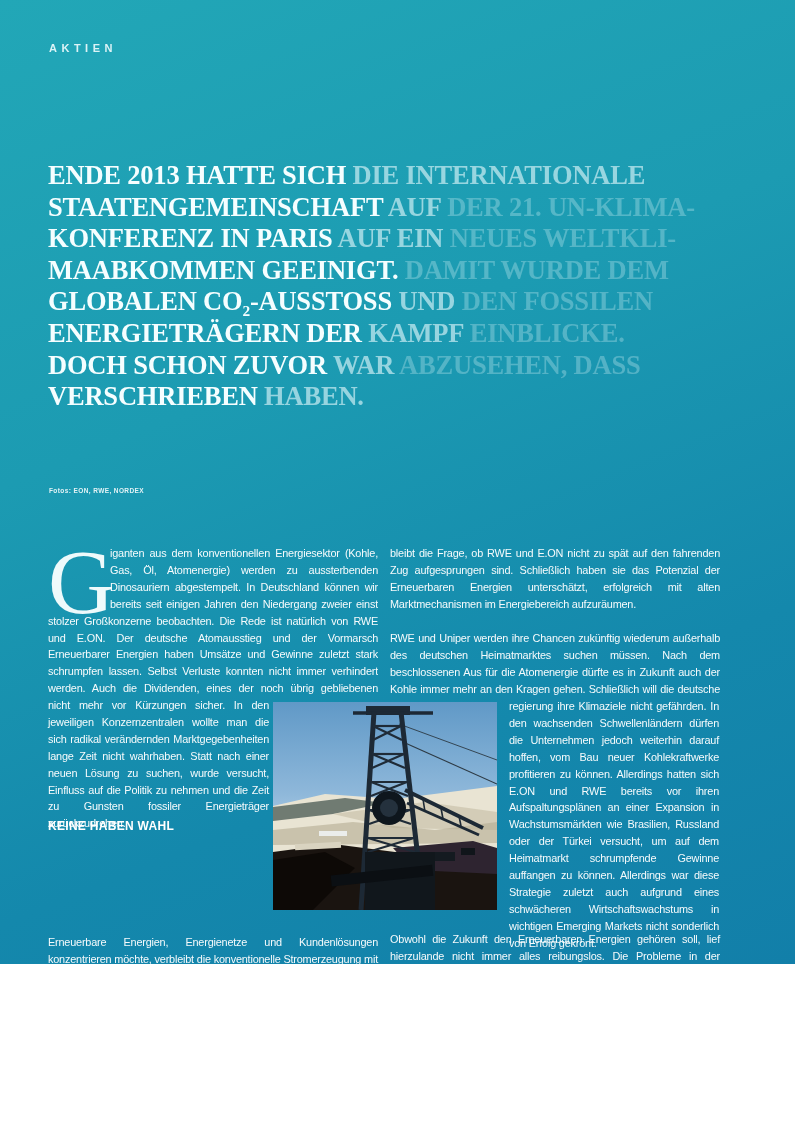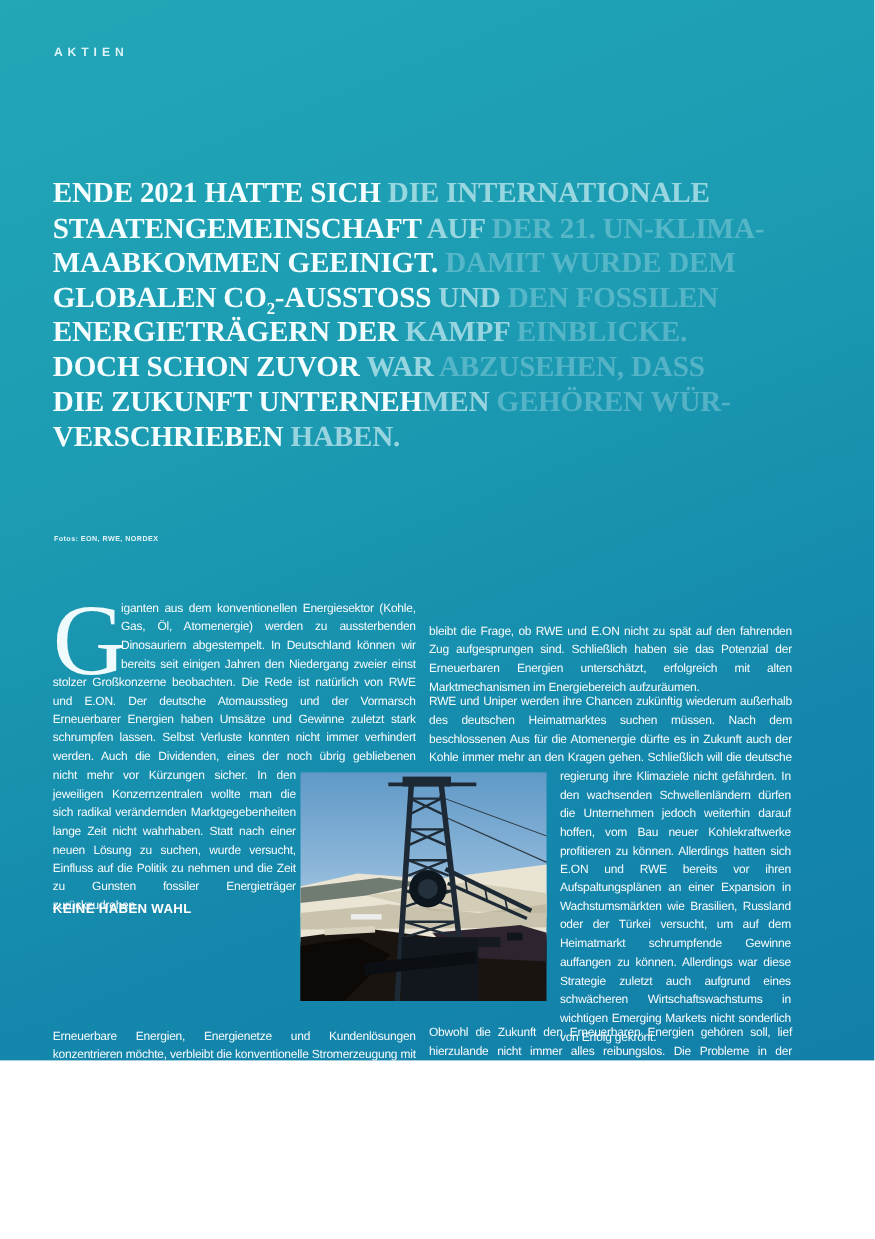--- a/index.html
+++ b/index.html
@@ -37,42 +37,42 @@
   .footer .pub{margin-left:16px;}
 </style>
 </head>
 <body>
 
 <div class="page">
 
   <div class="kicker">AKTIEN</div>
 
   <div class="headline">
-      <div class="hl-line"><span class="hl-w">ENDE 2021 HATTE SICH </span><span class="hl-m">DIE INTERNATIONALE</span></div>
+      <div class="hl-line"><span class="hl-w">ENDE 2013 HATTE SICH </span><span class="hl-m">DIE INTERNATIONALE</span></div>
       <div class="hl-line"><span class="hl-w">STAATENGEMEINSCHAFT </span><span class="hl-m">AUF </span><span class="hl-f">DER 21. UN-KLIMA-</span></div>
+      <div class="hl-line"><span class="hl-w">KONFERENZ IN PARIS </span><span class="hl-m">AUF EIN </span><span class="hl-f">NEUES WELTKLI-</span></div>
       <div class="hl-line"><span class="hl-w">MAABKOMMEN GEEINIGT. </span><span class="hl-f">DAMIT WURDE DEM</span></div>
       <div class="hl-line"><span class="hl-w">GLOBALEN CO</span><sub class="hl-w">2</sub><span class="hl-w">-AUSSTOSS </span><span class="hl-m">UND </span><span class="hl-f">DEN FOSSILEN</span></div>
       <div class="hl-line"><span class="hl-w">ENERGIETRÄGERN DER </span><span class="hl-m">KAMPF </span><span class="hl-f">EINBLICKE.</span></div>
       <div class="hl-line"><span class="hl-w">DOCH SCHON ZUVOR </span><span class="hl-m">WAR </span><span class="hl-f">ABZUSEHEN, DASS</span></div>
-      <div class="hl-line"><span class="hl-w">DIE ZUKUNFT UNTERNEH</span><span class="hl-m">MEN </span><span class="hl-f">GEHÖREN WÜR-</span></div>
       <div class="hl-line"><span class="hl-w">VERSCHRIEBEN </span><span class="hl-m">HABEN.</span></div>
     </div>
 
   <div class="credit">Fotos: EON, RWE, NORDEX</div>
 
   <div class="body-text clip9" style="left:48px;top:545px;width:330px;"><span class="dropcap">G</span><span>iganten aus dem konventionellen Energiesektor (Kohle, Gas, Öl, Atomenergie) werden zu aussterbenden Dinosauriern abgestempelt. In Deutschland können wir bereits seit einigen Jahren den Niedergang zweier einst stolzer Großkonzerne beobachten. Die Rede ist natürlich von RWE und E.ON. Der deutsche Atomausstieg und der Vormarsch Erneuerbarer Energien haben Umsätze und Gewinne zuletzt stark schrumpfen lassen. Selbst Verluste konnten nicht immer verhindert werden. Auch die Dividenden, eines der noch übrig gebliebenen Argumente, über Investments in RWE und E.ON nachzudenken, waren</span></div>
 
   <div class="body-text" style="left:48px;top:697px;width:221px;">nicht mehr vor Kürzungen sicher. In den jeweiligen Konzernzentralen wollte man die sich radikal verändernden Marktgegebenheiten lange Zeit nicht wahrhaben. Statt nach einer neuen Lösung zu suchen, wurde versucht, Einfluss auf die Politik zu nehmen und die Zeit zu Gunsten fossiler Energieträger zurückzudrehen.</div>
 
   <div class="section-heading">KEINE HABEN WAHL</div>
 
 
   <div class="body-text" style="left:48px;top:934px;width:330px;">Erneuerbare Energien, Energienetze und Kundenlösungen konzentrieren möchte, verbleibt die konventionelle Stromerzeugung mit Kohle, Gas und Wasser bei dem neugegründeten Unternehmen Uniper. RWE wird dagegen mit der konventionellen Stromerzeugung weitermachen. Wachstumsfelder wie Erneuerbare Energien werden dagegen in eine neue Gesellschaft überführt. Der für das Ende dieses Jahres angepeilte Börsengang und eine Kapitalerhöhung sollen schließlich dabei helfen, neue Wachstumsinitiativen in Zukunftsfeldern zu finanzieren. Allerdings</div>
 
-  <div class="body-text" style="left:390px;top:566px;width:330px;">bleibt die Frage, ob RWE und E.ON nicht zu spät auf den fahrenden Zug aufgesprungen sind. Schließlich haben sie das Potenzial der Erneuerbaren Energien unterschätzt, erfolgreich mit alten Marktmechanismen im Energiebereich aufzuräumen.</div>
+  <div class="body-text" style="left:390px;top:545px;width:330px;">bleibt die Frage, ob RWE und E.ON nicht zu spät auf den fahrenden Zug aufgesprungen sind. Schließlich haben sie das Potenzial der Erneuerbaren Energien unterschätzt, erfolgreich mit alten Marktmechanismen im Energiebereich aufzuräumen.</div>
 
   <div class="body-text clip4" style="left:390px;top:630px;width:330px;">RWE und Uniper werden ihre Chancen zukünftig wiederum außerhalb des deutschen Heimatmarktes suchen müssen. Nach dem beschlossenen Aus für die Atomenergie dürfte es in Zukunft auch der Kohle immer mehr an den Kragen gehen. Schließlich will die deutsche Bundes-</div>
 
   <div class="body-text" style="left:509px;top:698px;width:210px;">regierung ihre Klimaziele nicht gefährden. In den wachsenden Schwellenländern dürfen die Unternehmen jedoch weiterhin darauf hoffen, vom Bau neuer Kohlekraftwerke profitieren zu können. Allerdings hatten sich E.ON und RWE bereits vor ihren Aufspaltungsplänen an einer Expansion in Wachstumsmärkten wie Brasilien, Russland oder der Türkei versucht, um auf dem Heimatmarkt schrumpfende Gewinne auffangen zu können. Allerdings war diese Strategie zuletzt auch aufgrund eines schwächeren Wirtschaftswachstums in wichtigen Emerging Markets nicht sonderlich von Erfolg gekrönt.</div>
 
   <div class="body-text" style="left:390px;top:931px;width:330px;">Obwohl die Zukunft den Erneuerbaren Energien gehören soll, lief hierzulande nicht immer alles reibungslos. Die Probleme in der deutschen Solarbranche und Negativbeispiele wie Prokon oder Solarworld erwiesen den grünen Technologien insgesamt einen Bärendienst. Anleger, die eine attraktive Rendite mit einem guten Gewissen, etwas für den Umweltschutz getan zu haben, verbinden wollten, wurden einige Male enttäuscht. Trotzdem ist der Vormarsch Erneuerbarer Energien nicht zu stoppen.</div>
 
   <div class="photo">
     <svg viewBox="0 0 224 208" preserveAspectRatio="none">
       <defs>

